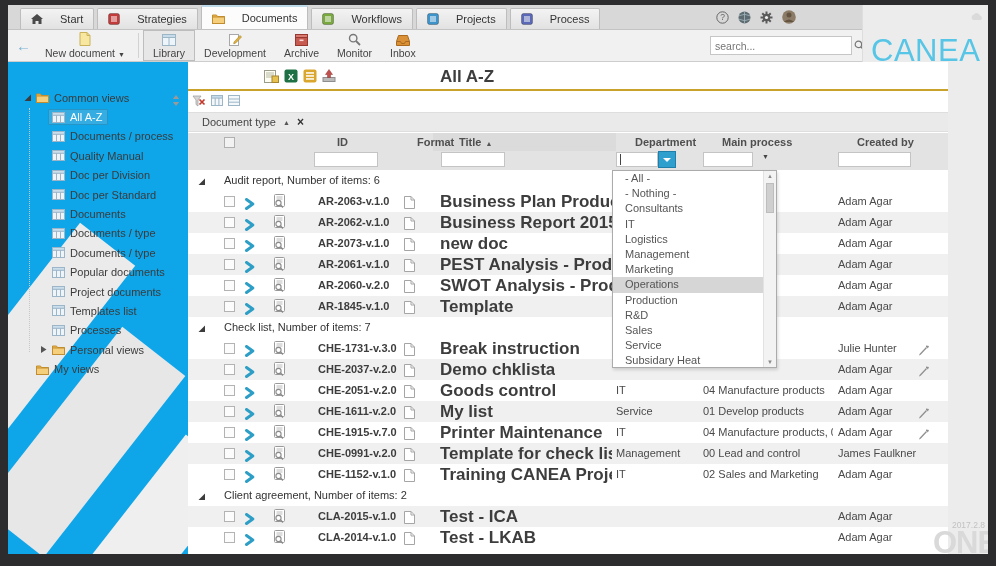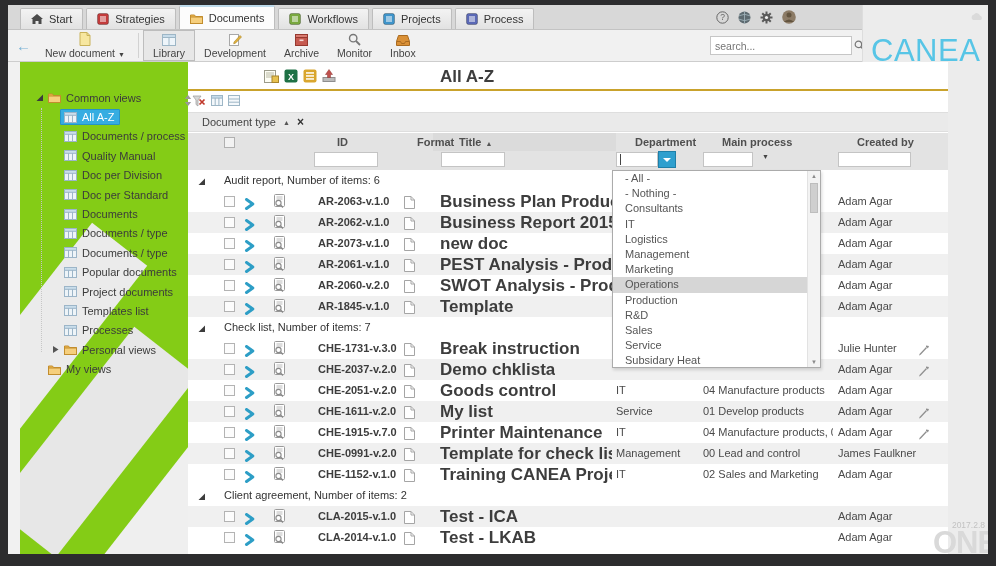--- a/index.html
+++ b/index.html
@@ -4,21 +4,21 @@
 <style>
   * { margin:0; padding:0; box-sizing:border-box; }
   html,body { width:996px; height:566px; overflow:hidden; background:#2c2c2e;
     font-family:"Liberation Sans", sans-serif; }
   .frame { position:relative; width:996px; height:566px; background:#2c2c2e; }
   .app { position:absolute; left:8px; top:5px; width:980px; height:549px; background:#f1f1f1; overflow:hidden; }
 
   
   .tabs-row { position:absolute; left:0; top:0; width:854px; height:25px; background:#d8d8d8; border-bottom:1px solid #c3c3c3; }
   .tab-strip { position:absolute; left:12px; bottom:0; display:flex; align-items:flex-end; gap:3px; }
-  .tab { height:21px; display:flex; align-items:center; gap:6px; padding:0 10px; font-size:11px; color:#333;
+  .tab { height:21px; display:flex; align-items:center; gap:17px; padding:0 10px; font-size:11px; color:#333;
     background:linear-gradient(#f3f3f3,#e2e2e2); border:1px solid #bdbdbd; border-bottom:none; border-radius:2px 2px 0 0; }
   .tab.active { height:24px; background:#fcfcfc; border-top:2px solid #bcd9ea; position:relative; z-index:3; }
   .tic { display:flex; align-items:center; }
   .top-icons { position:absolute; right:66px; top:5px; display:flex; gap:9px; align-items:center; }
   .top-icons > span { display:flex; cursor:pointer; }
 
   
   .toolbar { position:absolute; left:0; top:25px; width:854px; height:32px; background:#f1f1f1; border-bottom:1px solid #cdcdcd; }
   .back-arrow { position:absolute; left:8px; top:7px; font-size:15px; font-weight:bold; color:#7ab3d6; cursor:pointer; }
   .tb-btns { position:absolute; left:28px; top:0; height:31px; display:flex; align-items:stretch; }
@@ -34,21 +34,21 @@
 
   
   .brand { position:absolute; left:854px; top:0; width:126px; height:57px; background:#ececec; border-left:1px solid #ddd; }
   .brand .logo { position:absolute; left:8px; top:10px; font-size:31px; color:#57c5e6; letter-spacing:.5px; font-weight:400;margin-top:18px; }
   .brand .cloud { position:absolute; right:4px; top:2px; opacity:.6; }
   .right-strip { position:absolute; left:940px; top:57px; width:40px; height:492px; background:#ececec; }
   .version { position:absolute; right:3px; top:458px; font-size:8.5px; color:#c2c2c2; }
   .one-mark { position:absolute; left:925px; top:520px; font-size:31px; font-weight:bold; color:#d9d9d9; letter-spacing:-1px; z-index:30; }
 
   
-  .side { position:absolute; left:12px; top:57px; width:180px; height:492px; background:#84cc16; overflow:hidden; }
+  .side { position:absolute; left:0; top:57px; width:180px; height:492px; background:#0ea5e9; overflow:hidden; }
   .wm { position:absolute; background:#ebebeb; }
   .wm1 { left:-70px; top:230px; width:210px; height:70px; transform:rotate(-52deg); }
   .wm2 { left:-40px; top:340px; width:230px; height:80px; transform:rotate(-52deg); background:#e7e7e7; }
   .wm3 { left:60px; top:430px; width:180px; height:70px; transform:rotate(-52deg); background:#efefef; }
   .tree { position:absolute; left:6px; top:26px; right:2px; }
   .treeline { position:absolute; left:21px; top:46px; height:244px; border-left:1px dotted #c7c7c7; }
   .titem { display:flex; align-items:center; height:19.4px; font-size:11px; color:#3b3b3b; cursor:pointer; position:relative; z-index:2; }
   .titem .xp { width:10px; display:flex; justify-content:center; }
   .lvl0 { padding-left:8px; } .lvl1 { padding-left:24px; }
   .pill { display:inline-flex; align-items:center; gap:5px; padding:2px 6px 2px 4px; border-radius:1px; }
@@ -89,21 +89,21 @@
   .cell { position:absolute; top:0; line-height:21px; white-space:nowrap; }
   .c-check { left:36px; top:5px; width:11px; height:11px; border:1px solid #b3b3b3; background:#fcfcfc; cursor:pointer; }
   .c-chev { left:56px; top:5px; } .c-prev { left:85px; top:3px; }
   .c-id { left:130px; font-weight:bold; color:#3d3d3d; }
   .c-fmt { left:216px; top:4px; }
   .c-title { left:252px; font-weight:bold; color:#3d3d3d; max-width:172px; overflow:hidden; }
   .c-dept { left:428px; } .c-proc { left:515px; max-width:130px; overflow:hidden; }
   .c-creator { left:650px; } .c-sign { left:730px; top:4px; }
 
   
-  .dd { position:absolute; left:424px; top:108px; width:209px; height:198px; background:#fff; border:1px solid #ababab; z-index:20; box-shadow:1px 2px 3px rgba(0,0,0,.15); }
+  .dd { position:absolute; left:424px; top:108px; width:165px; height:198px; background:#fff; border:1px solid #ababab; z-index:20; box-shadow:1px 2px 3px rgba(0,0,0,.15); }
   .dd-opt { height:15.2px; line-height:15.2px; padding-left:12px; font-size:11px; color:#555; cursor:pointer; white-space:nowrap; }
   .dd-opt.hl { background:#d6d6d6; }
   .dd-scroll { position:absolute; right:0; top:0; width:13px; height:100%; background:#f3f3f3; border-left:1px solid #e2e2e2; }
   .dd-up,.dd-down { position:absolute; left:0; width:100%; text-align:center; font-size:6px; color:#8a8a8a; cursor:pointer; }
   .dd-up{top:2px;} .dd-down{bottom:2px;}
   .dd-thumb { position:absolute; left:2px; top:12px; width:8px; height:30px; background:#cfcfcf; border:1px solid #bdbdbd; cursor:pointer; }
 </style>
 </head>
 <body>
 

